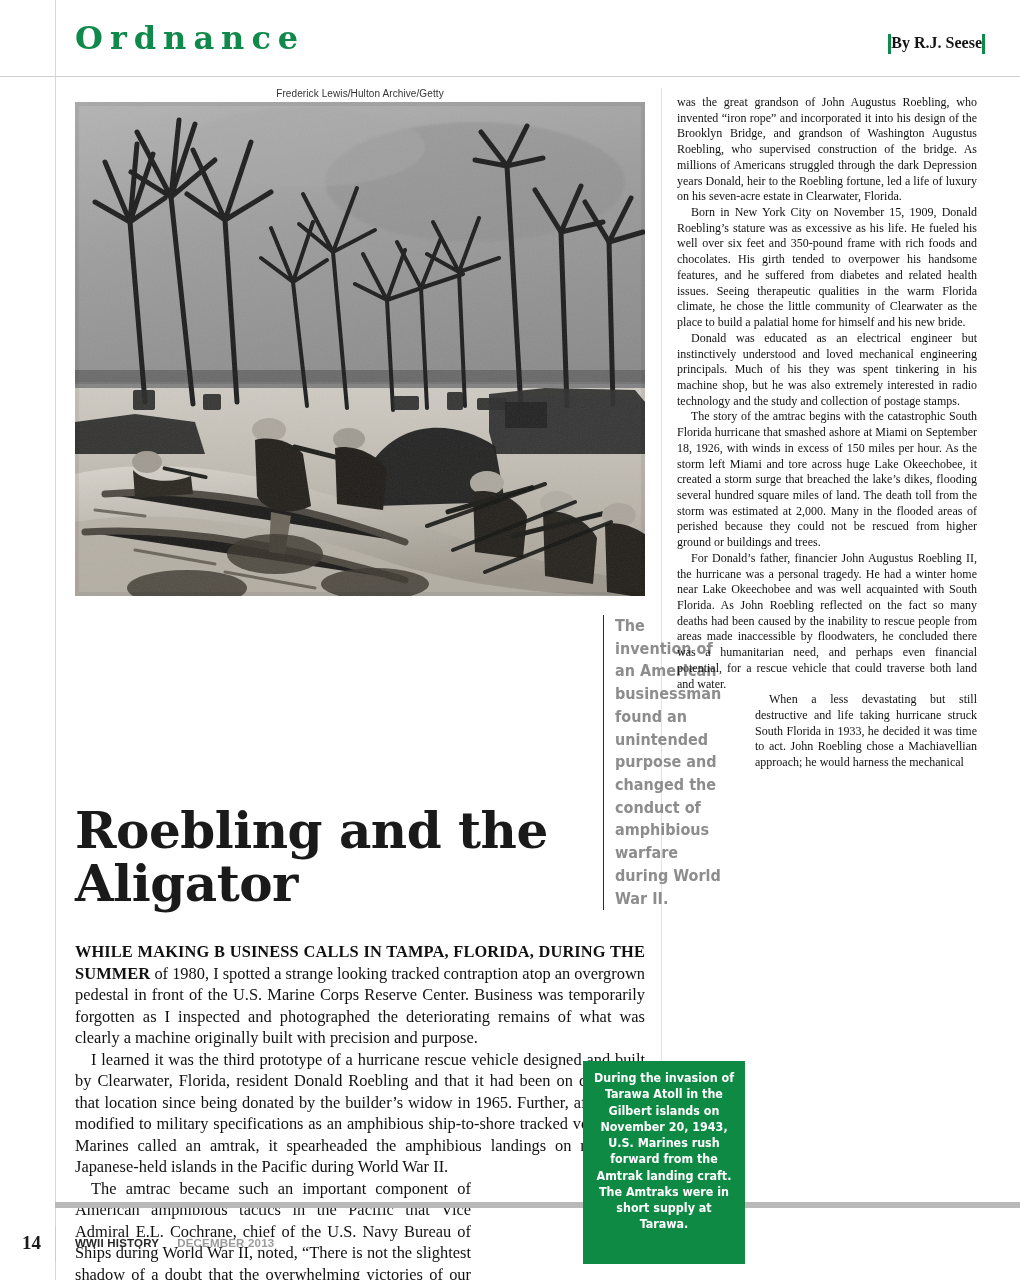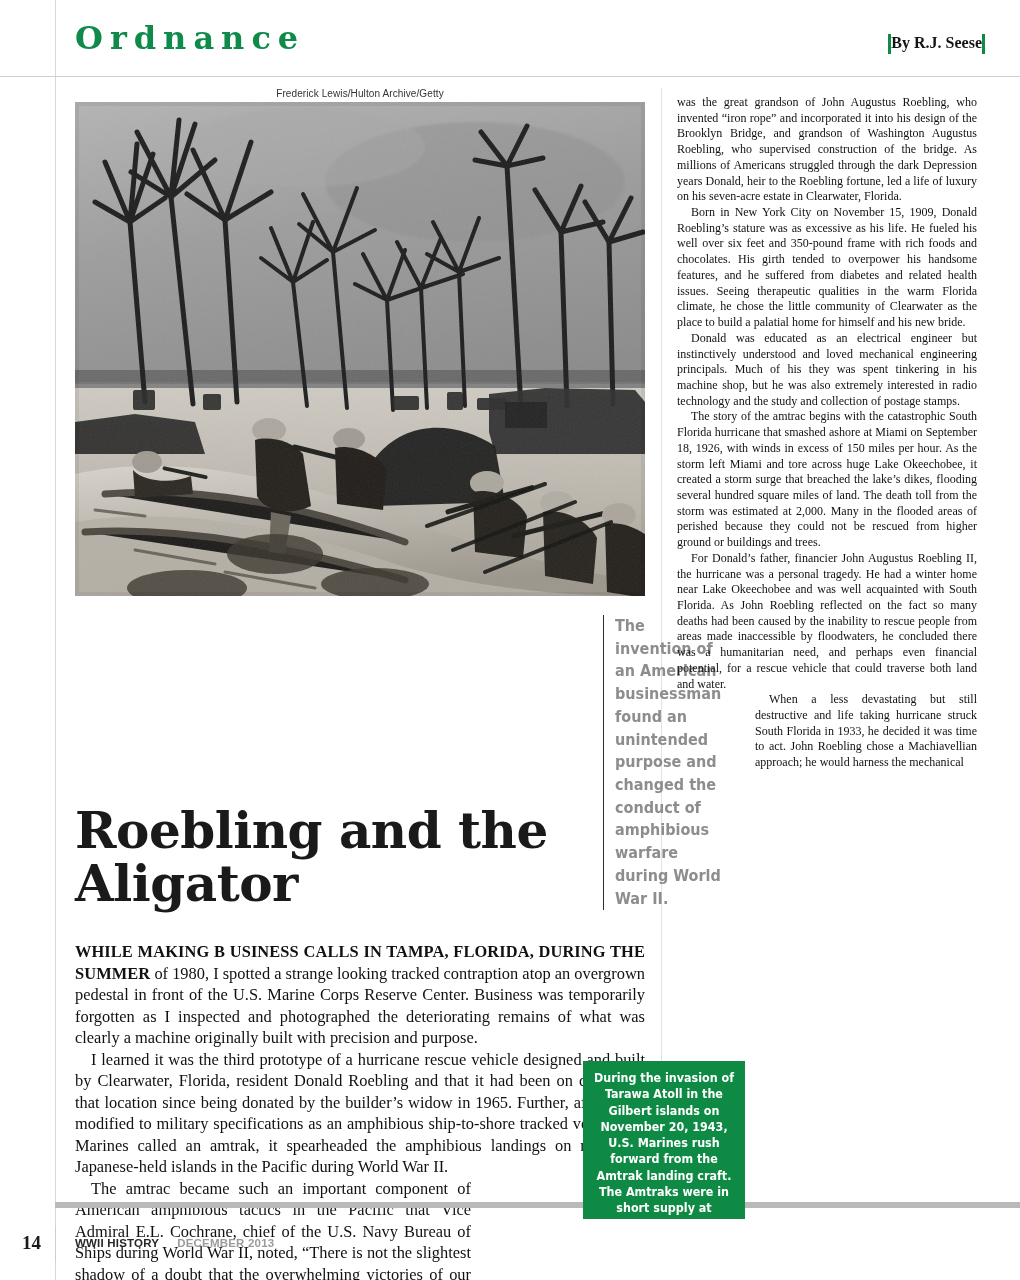--- a/index.html
+++ b/index.html
@@ -204,21 +204,21 @@
     height: 152px;
     margin: 0 10px 0 0;
   }
 
   
   .caption-box {
     position: absolute;
     left: 583px;
     top: 1061px;
     width: 162px;
-    height: 158px;
+    height: 203px;
     background: #0f8a44;
     box-sizing: border-box;
     padding: 9px 9px 6px 9px;
     z-index: 5;
   }
   .caption-box .caption-text {
     font-family: "DejaVu Sans Condensed", "Liberation Sans Narrow", "Liberation Sans", sans-serif;
     font-weight: 700;
     font-size: 12.4px;
     line-height: 1.31;

